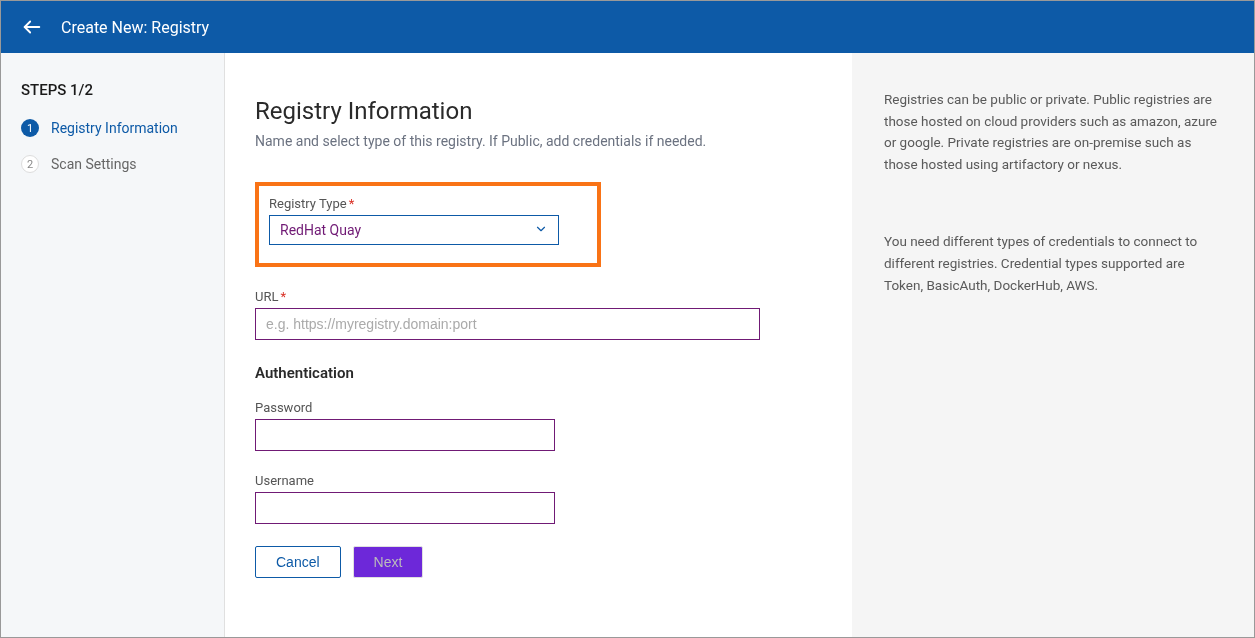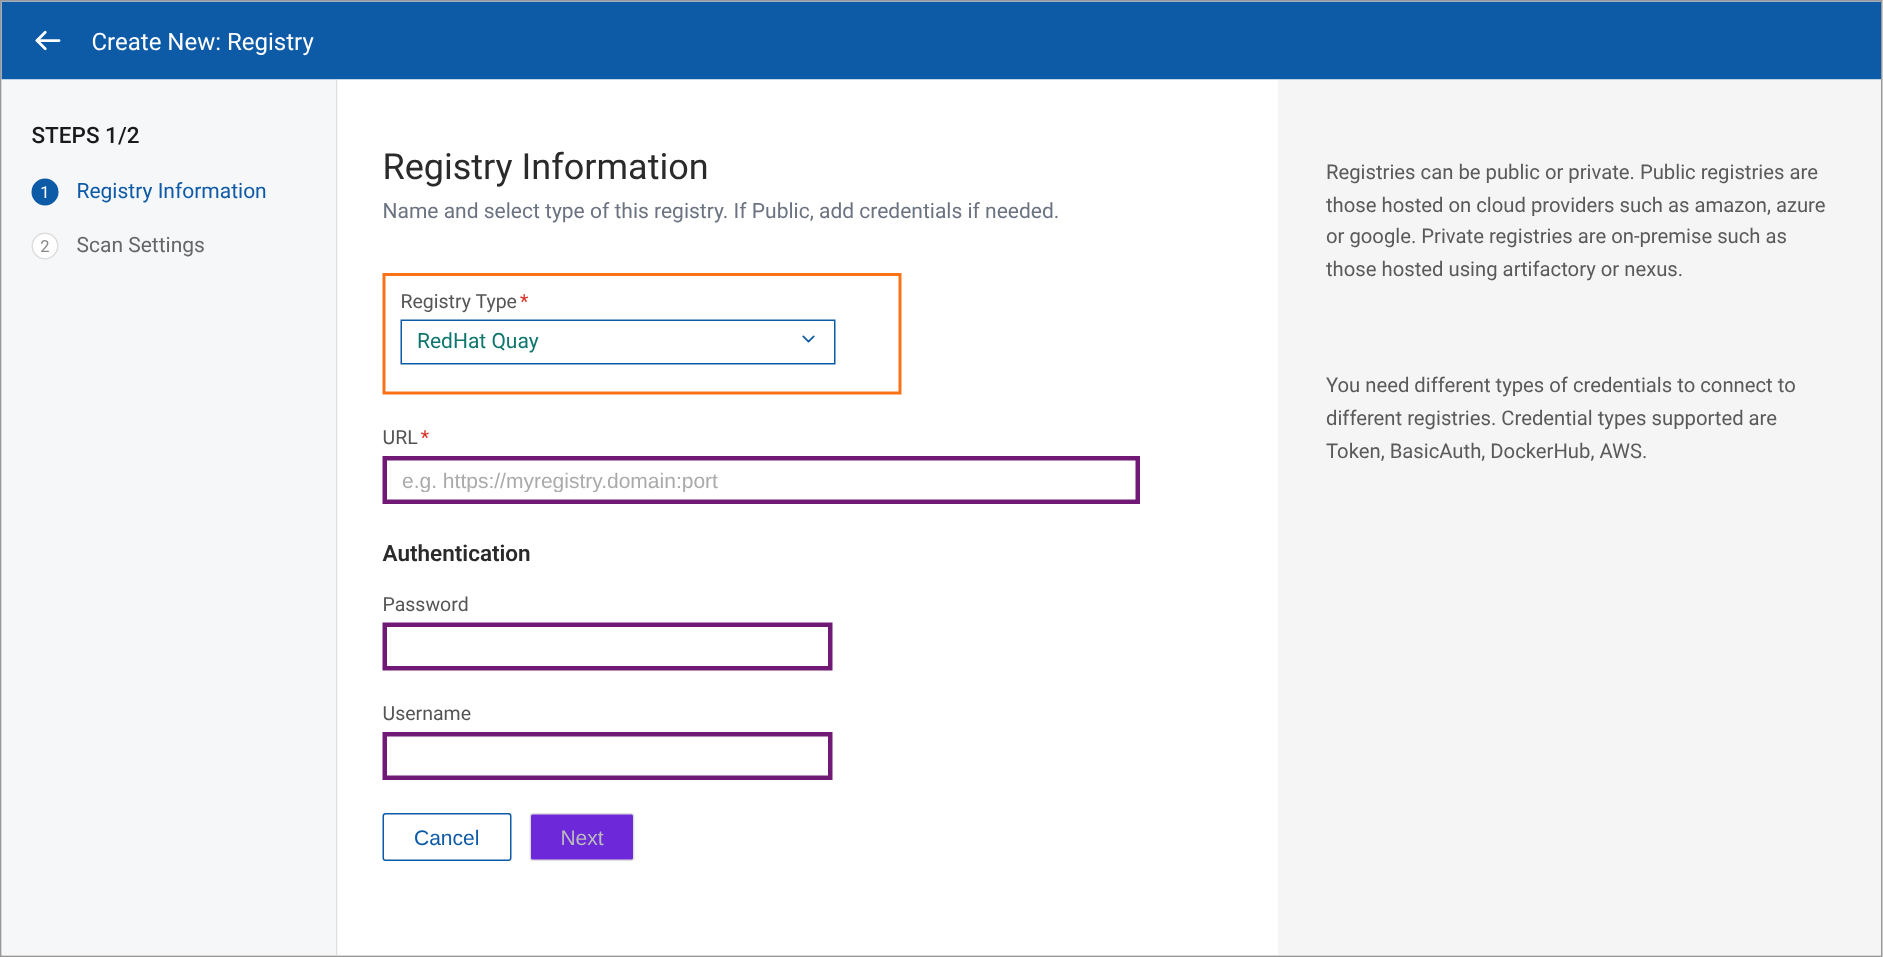--- a/index.html
+++ b/index.html
@@ -95,21 +95,21 @@
       margin-bottom: 6px;
     }
     .section-subtitle {
       font-size: 14px;
       color: #6b7280;
       line-height: 1.5;
       margin-bottom: 30px;
       max-width: 480px;
     }
     .highlight-box {
-      border: 2px solid #f97316;
+      border: 4px solid #f97316;
       padding: 10px 28px 18px 10px;
       margin-bottom: 22px;
       width: 346px;
     }
     .field-label {
       font-size: 13px;
       color: #555;
       margin-bottom: 4px;
       display: block;
     }
@@ -122,28 +122,28 @@
       border: 1px solid #0d5aa7;
       height: 30px;
       width: 290px;
       display: flex;
       align-items: center;
       padding: 0 10px;
       cursor: pointer;
     }
     .select-value {
       flex: 1;
-      color: #0f766e;
+      color: #701a75;
       font-size: 14px;
     }
     .chevron {
       color: #0d5aa7;
     }
     .text-input {
-      border: 3px solid #701a75;
+      border: 1px solid #701a75;
       height: 32px;
       padding: 0 10px;
       font-size: 14px;
       width: 505px;
       color: #333;
     }
     .text-input.small { width: 300px; }
     .text-input::placeholder { color: #aaa; }
     .field-block { margin-bottom: 22px; }
     .auth-title {
@@ -176,21 +176,21 @@
     }
     .btn-next {
       border: 1px solid #e0e0e0;
       background: #6d28d9;
       color: #bbb;
       cursor: default;
     }
     .right-panel {
       width: 402px;
       background: #f5f5f5;
-      padding: 52px 32px;
+      padding: 36px 32px;
     }
     .info-para {
       font-size: 13.5px;
       color: #5a5a5a;
       line-height: 1.6;
       margin-bottom: 56px;
     }
   </style>
 </head>
 <body>

